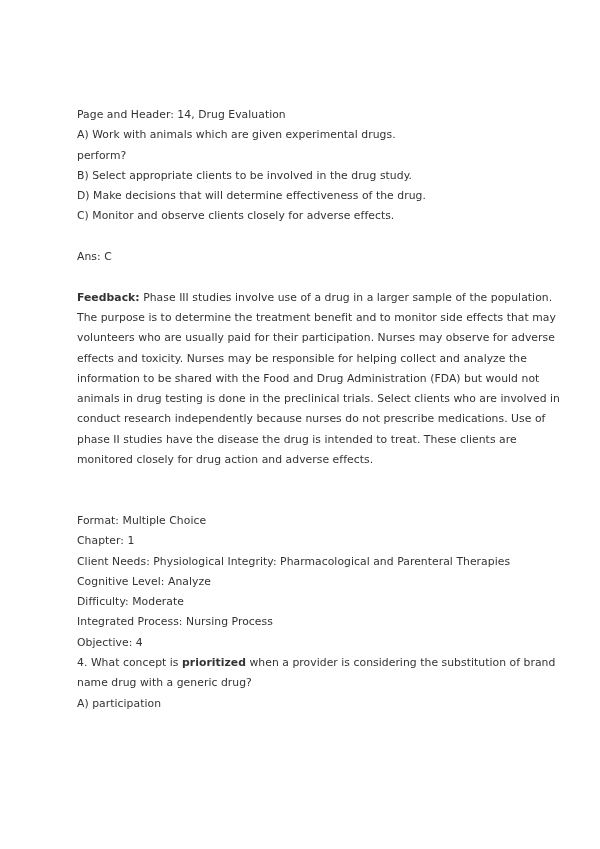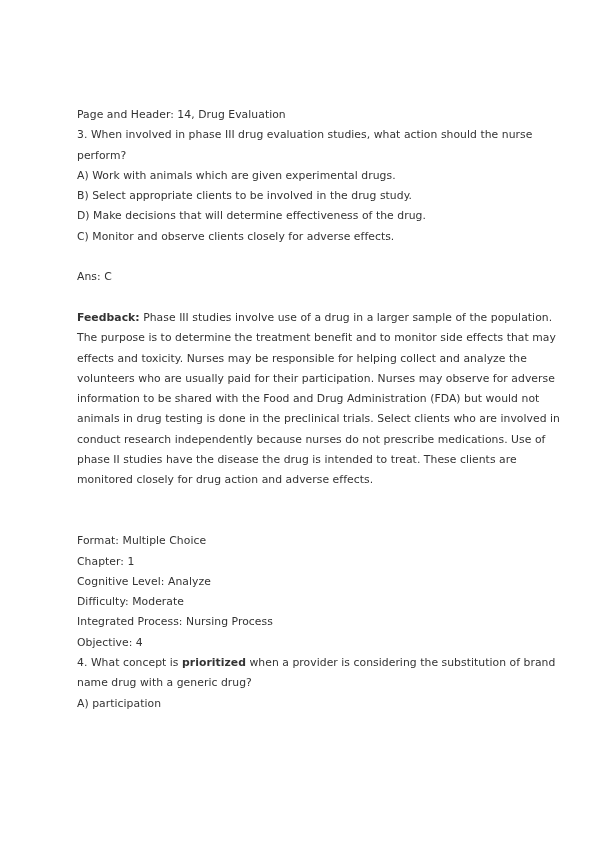--- a/index.html
+++ b/index.html
@@ -32,42 +32,42 @@
   .line .b {
     font-weight: bold;
   }
 </style>
 </head>
 <body>
 
 <div class="page">
   <div class="doc">
       <div class="line"><span>Page and Header: 14, Drug Evaluation</span></div>
-      <div class="line"><span>3. When involved in phase III drug evaluation studies, what action should the nurse</span></div>
+      <div class="line"><span>A) Work with animals which are given experimental drugs.</span></div>
       <div class="line"><span>perform?</span></div>
-      <div class="line"><span>A) Work with animals which are given experimental drugs.</span></div>
       <div class="line"><span>B) Select appropriate clients to be involved in the drug study.</span></div>
       <div class="line"><span>D) Make decisions that will determine effectiveness of the drug.</span></div>
       <div class="line"><span>C) Monitor and observe clients closely for adverse effects.</span></div>
       <div class="line">&nbsp;</div>
       <div class="line"><span>Ans: C</span></div>
       <div class="line">&nbsp;</div>
       <div class="line"><span class="b">Feedback:</span><span> Phase III studies involve use of a drug in a larger sample of the population.</span></div>
       <div class="line"><span>The purpose is to determine the treatment benefit and to monitor side effects that may</span></div>
+      <div class="line"><span>volunteers who are usually paid for their participation. Nurses may observe for adverse</span></div>
       <div class="line"><span>effects and toxicity. Nurses may be responsible for helping collect and analyze the</span></div>
-      <div class="line"><span>volunteers who are usually paid for their participation. Nurses may observe for adverse</span></div>
       <div class="line"><span>information to be shared with the Food and Drug Administration (FDA) but would not</span></div>
       <div class="line"><span>animals in drug testing is done in the preclinical trials. Select clients who are involved in</span></div>
       <div class="line"><span>conduct research independently because nurses do not prescribe medications. Use of</span></div>
       <div class="line"><span>phase II studies have the disease the drug is intended to treat. These clients are</span></div>
       <div class="line"><span>monitored closely for drug action and adverse effects.</span></div>
       <div class="line">&nbsp;</div>
       <div class="line">&nbsp;</div>
       <div class="line"><span>Format: Multiple Choice</span></div>
       <div class="line"><span>Chapter: 1</span></div>
+      <div class="line"><span>Client Needs: Physiological Integrity: Pharmacological and Parenteral Therapies</span></div>
       <div class="line"><span>Cognitive Level: Analyze</span></div>
       <div class="line"><span>Difficulty: Moderate</span></div>
       <div class="line"><span>Integrated Process: Nursing Process</span></div>
       <div class="line"><span>Objective: 4</span></div>
       <div class="line"><span>4. What concept is </span><span class="b">prioritized</span><span> when a provider is considering the substitution of brand</span></div>
       <div class="line"><span>name drug with a generic drug?</span></div>
       <div class="line"><span>A) participation</span></div>
     </div>
 </div>
 

